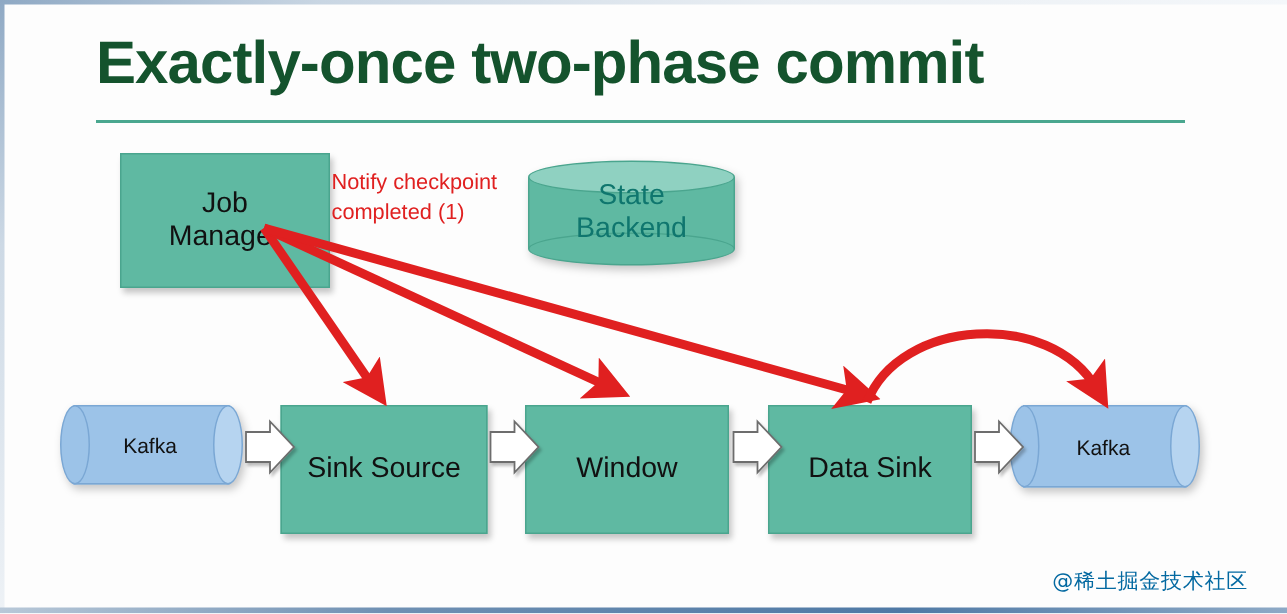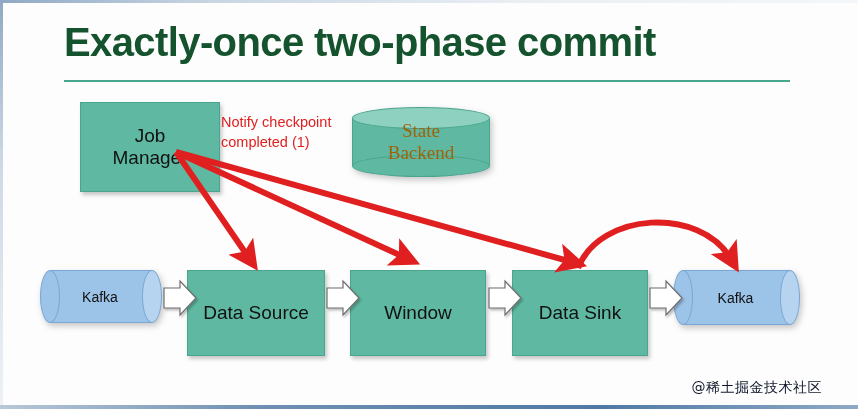--- a/index.html
+++ b/index.html
@@ -93,23 +93,23 @@
   .cyl-v .cap-bottom {
     position: absolute; left: 0; right: 0; bottom: 0; height: 22px;
     background: #5fb9a2;
     border: 1px solid #4aa58e;
     border-radius: 50% / 50%;
     box-sizing: border-box;
   }
   .cyl-v .cyl-label {
     position: absolute; left: 0; right: 0; top: 0; bottom: 0;
     display: flex; align-items: center; justify-content: center;
-    text-align: center; color: #a16207; font-size: 19px; line-height: 1.18;
+    text-align: center; color: #0f766e; font-size: 19px; line-height: 1.18;
     white-space: pre-line;
-    font-family: Liberation Serif, serif;
+    font-family: Liberation Sans, sans-serif;
   }
 
   
   .cyl-h {
     position: absolute;
     box-sizing: border-box;
     filter: drop-shadow(2px 3px 3px rgba(0,0,0,0.22));
   }
   .cyl-h .body {
     position: absolute; top: 0; bottom: 0; left: 9px; right: 9px;
@@ -152,23 +152,23 @@
   
   #overlay {
     position: absolute; left: 0; top: 0;
     width: 858px; height: 409px;
     pointer-events: none;
   }
 
   
   .watermark {
     position: absolute;
-    right: 36px;
+    right: 26px;
     bottom: 12px;
-    color: #0f172a;
+    color: #0369a1;
     font-size: 14px;
     letter-spacing: 0.5px;
     font-family: "DejaVu Sans", sans-serif;
   }
 </style>
 </head>
 <body>
 
 <div id="slide">
 
@@ -193,21 +193,21 @@
   </div>
 
   <div class="cyl-h" style="left:40px; top:270px; width:122px; height:53px;">
     <div class="body"></div>
     <div class="cap-left"></div>
     <div class="cap-right"></div>
     <div class="cyl-label">Kafka</div>
   </div>
 
   <div class="box" style="left:187px; top:270px; width:138px; height:86px;">
-    <span class="box-label">Data Source</span>
+    <span class="box-label">Sink Source</span>
   </div>
 
   <div class="box" style="left:512px; top:270px; width:136px; height:86px;">
     <span class="box-label">Data Sink</span>
   </div>
 
   <div class="box" style="left:350px; top:270px; width:136px; height:86px;">
     <span class="box-label">Window</span>
   </div>
 

